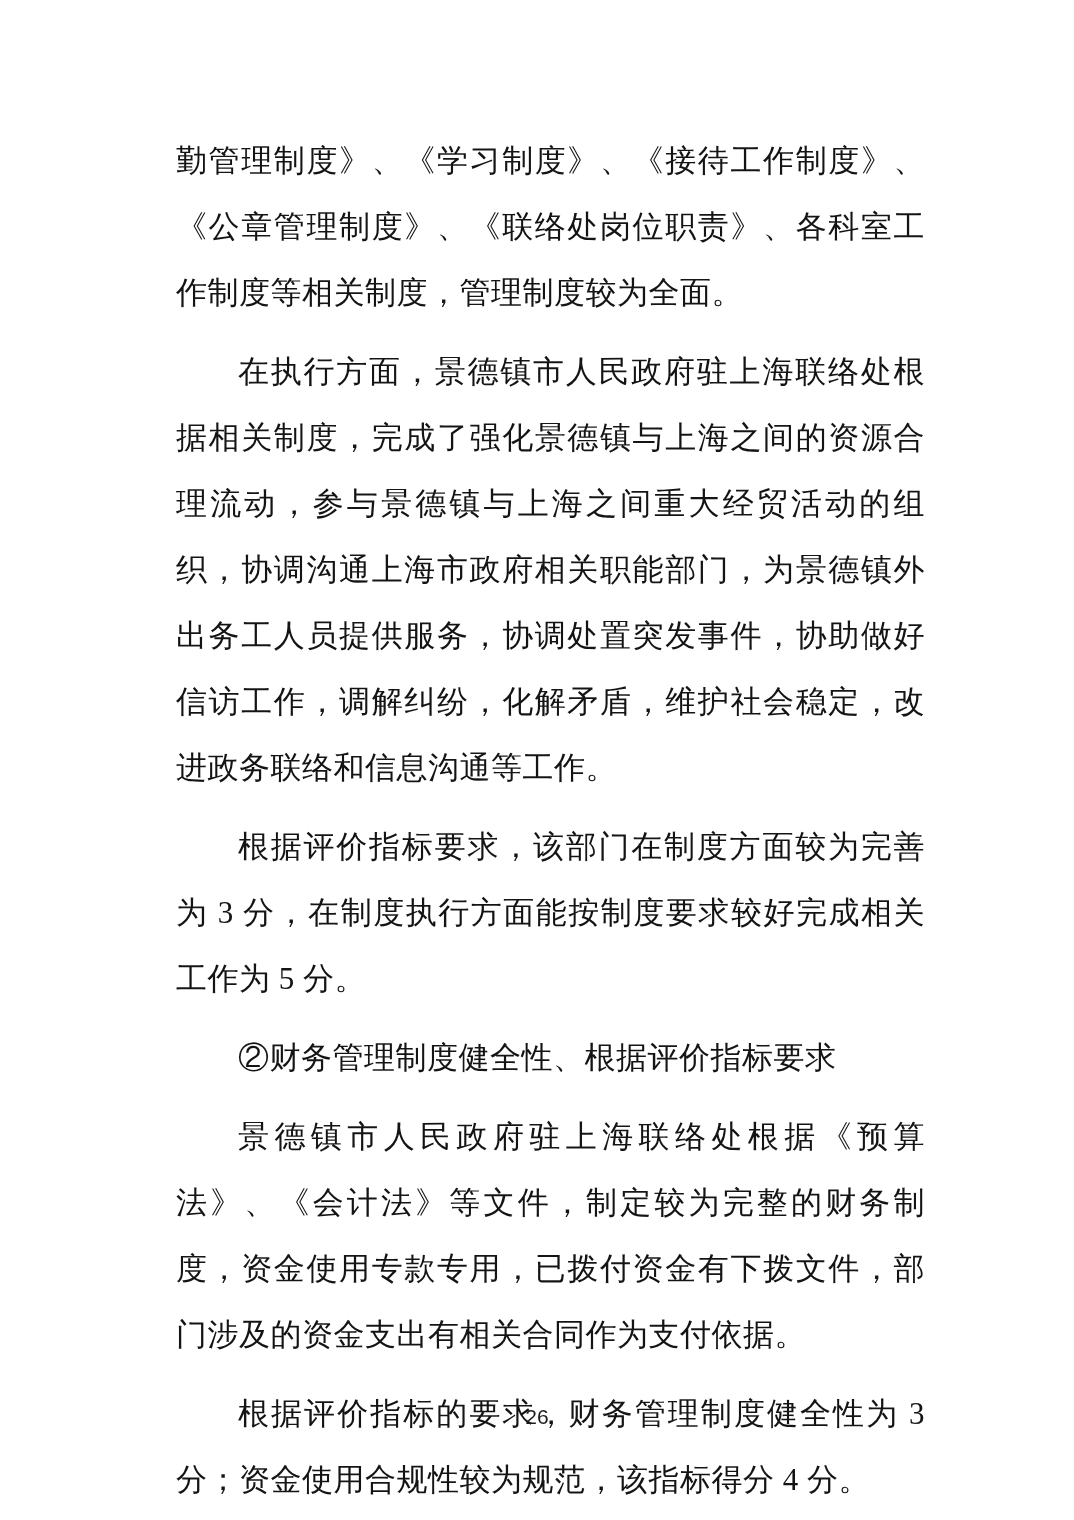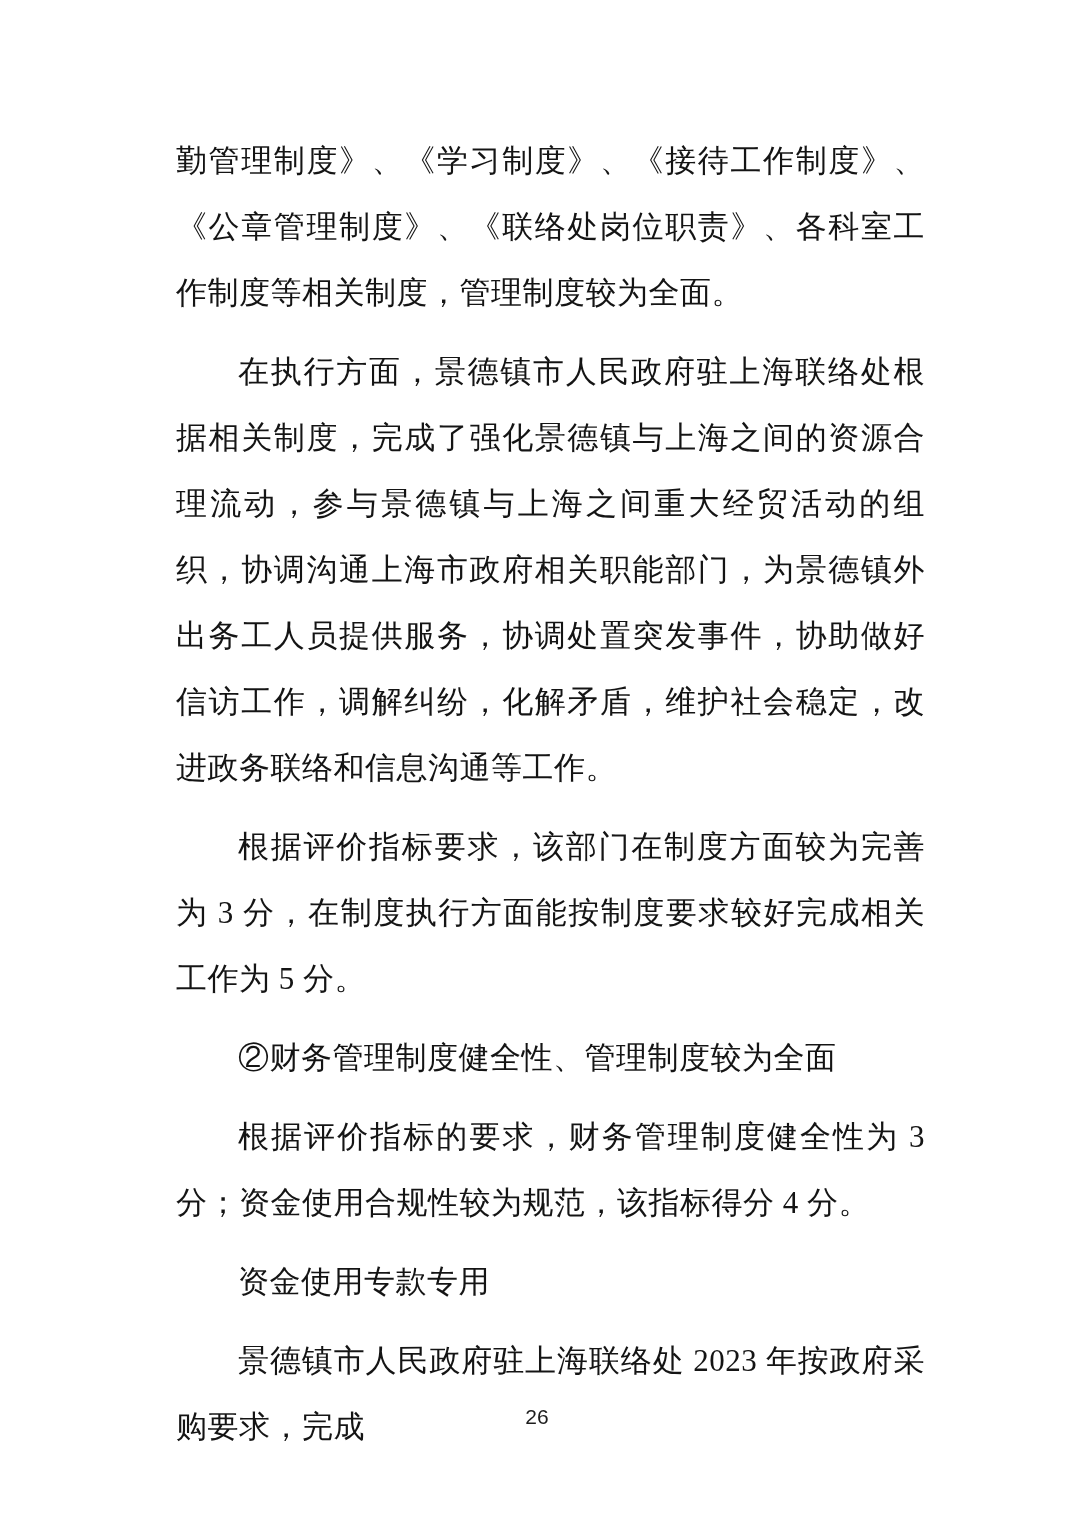--- a/index.html
+++ b/index.html
@@ -47,19 +47,20 @@
   }
 </style>
 </head>
 <body>
 
 <div class="doc-page">
   <div class="doc-body">
     <p>勤管理制度》、《学习制度》、《接待工作制度》、《公章管理制度》、《联络处岗位职责》、各科室工作制度等相关制度，管理制度较为全面。</p>
     <p class="indent">在执行方面，景德镇市人民政府驻上海联络处根据相关制度，完成了强化景德镇与上海之间的资源合理流动，参与景德镇与上海之间重大经贸活动的组织，协调沟通上海市政府相关职能部门，为景德镇外出务工人员提供服务，协调处置突发事件，协助做好信访工作，调解纠纷，化解矛盾，维护社会稳定，改进政务联络和信息沟通等工作。</p>
     <p class="indent">根据评价指标要求，该部门在制度方面较为完善为 3 分，在制度执行方面能按制度要求较好完成相关工作为 5 分。</p>
-    <p class="indent">②财务管理制度健全性、管理制度较为全面</p>
+    <p class="indent">②财务管理制度健全性、根据评价指标要求</p>
+    <p class="indent">景德镇市人民政府驻上海联络处根据《预算法》、《会计法》等文件，制定较为完整的财务制度，资金使用专款专用，已拨付资金有下拨文件，部门涉及的资金支出有相关合同作为支付依据。</p>
     <p class="indent">根据评价指标的要求，财务管理制度健全性为 3 分；资金使用合规性较为规范，该指标得分 4 分。</p>
     <p class="indent">资金使用专款专用</p>
     <p class="indent">景德镇市人民政府驻上海联络处 2023 年按政府采购要求，完成</p>
   </div>
   <div class="page-footer">26</div>
 </div>
 
 </body></html>

